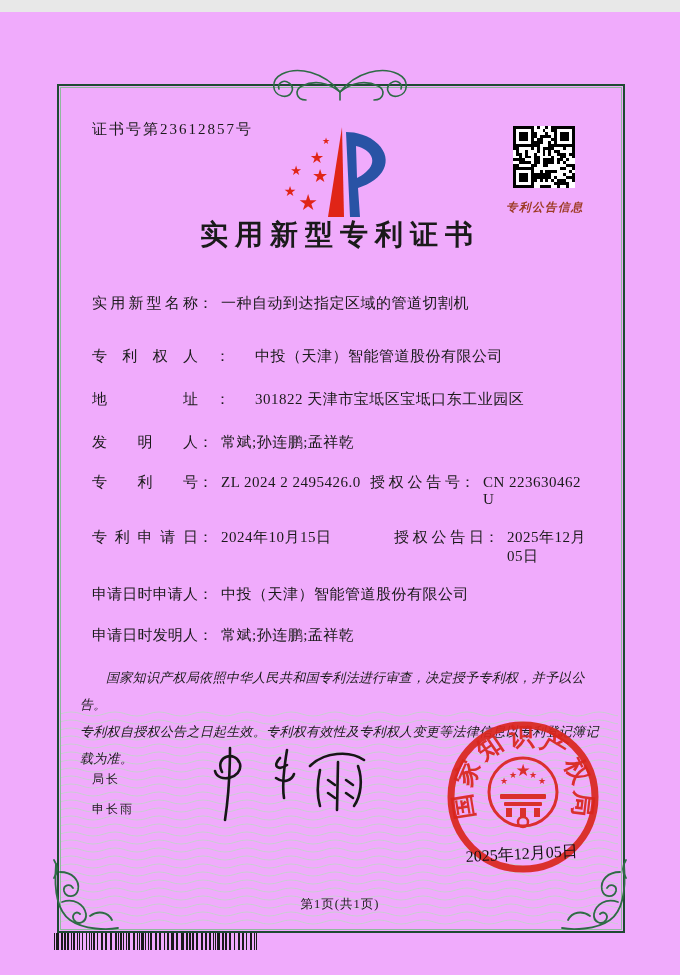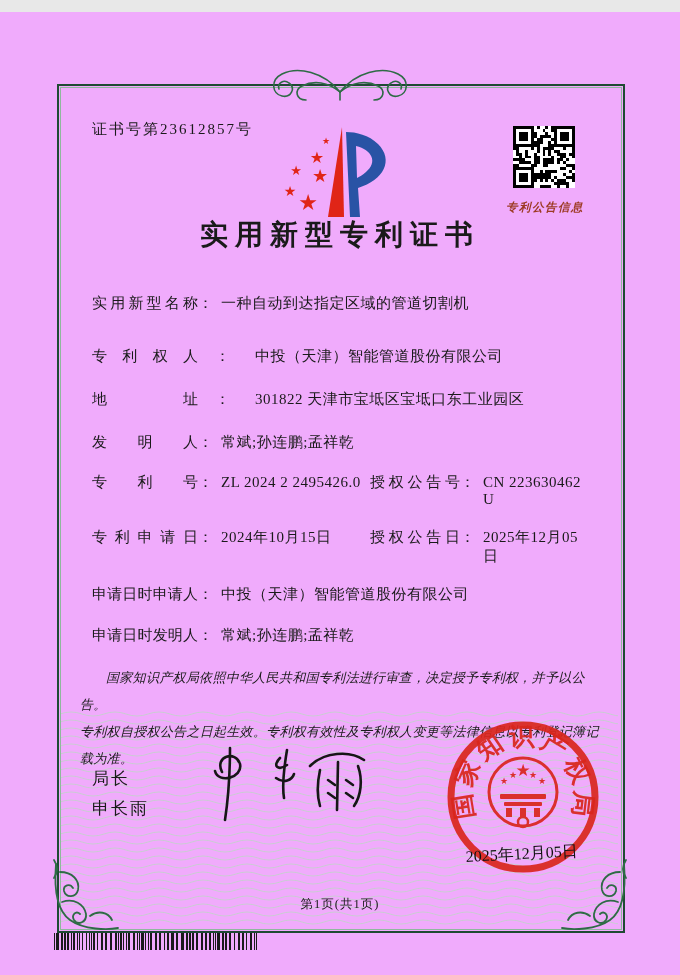--- a/index.html
+++ b/index.html
@@ -35,30 +35,30 @@
   .fields { position:absolute; left:92px; top:282px; width:500px; font-size:15px; }
   .frow { display:flex; align-items:baseline;font-family:Liberation Serif, serif; }
   .flabel { width:106px; text-align:justify; text-align-last:justify; flex:none; }
   .fsep { flex:none; padding-right:8px; }
   .fvalue { flex:1; letter-spacing:0.5px; }
   .pair-left { display:flex; width:278px; flex:none; align-items:baseline; }
   .pair-right { display:flex; flex:1; align-items:baseline; }
   .rlabel { width:90px; text-align:justify; text-align-last:justify; flex:none; }
   .mb34 { margin-bottom:34px; } .mb24 { margin-bottom:24px;gap:17px; }
   .mb21 { margin-bottom:21px; } .mb20 { margin-bottom:20px; }
-  .mb19 { margin-bottom:19px; } .mb22 { margin-bottom:22px; }
+  .mb19 { margin-bottom:19px;gap:24px; } .mb22 { margin-bottom:22px; }
 
   .statement { position:absolute; left:80px; top:652px; width:524px; font-size:13px;
                line-height:27px; font-style:italic; letter-spacing:0.3px; }
   .statement .l1 { display:block; text-indent:2em;font-style:italic; }
   .statement .l2 { display:block; }
 
   .official { position:absolute; left:92px; top:752px;
               font-family:"Liberation Sans","DejaVu Sans",sans-serif;
-              font-size:17px; line-height:30px; letter-spacing:2px; }
+              font-size:12px; line-height:30px; letter-spacing:2px; }
   .signature { position:absolute; left:192px; top:726px; width:190px; height:90px; }
 
   .seal { position:absolute; left:438px; top:700px; width:170px; height:170px; }
 
   .footer { position:absolute; left:0; top:884px; width:680px; text-align:center;
             font-size:12.5px; letter-spacing:1px; }
 
   .barcode { position:absolute; left:54px; top:921px; width:206px; height:17px; }
 </style>
 </head>

